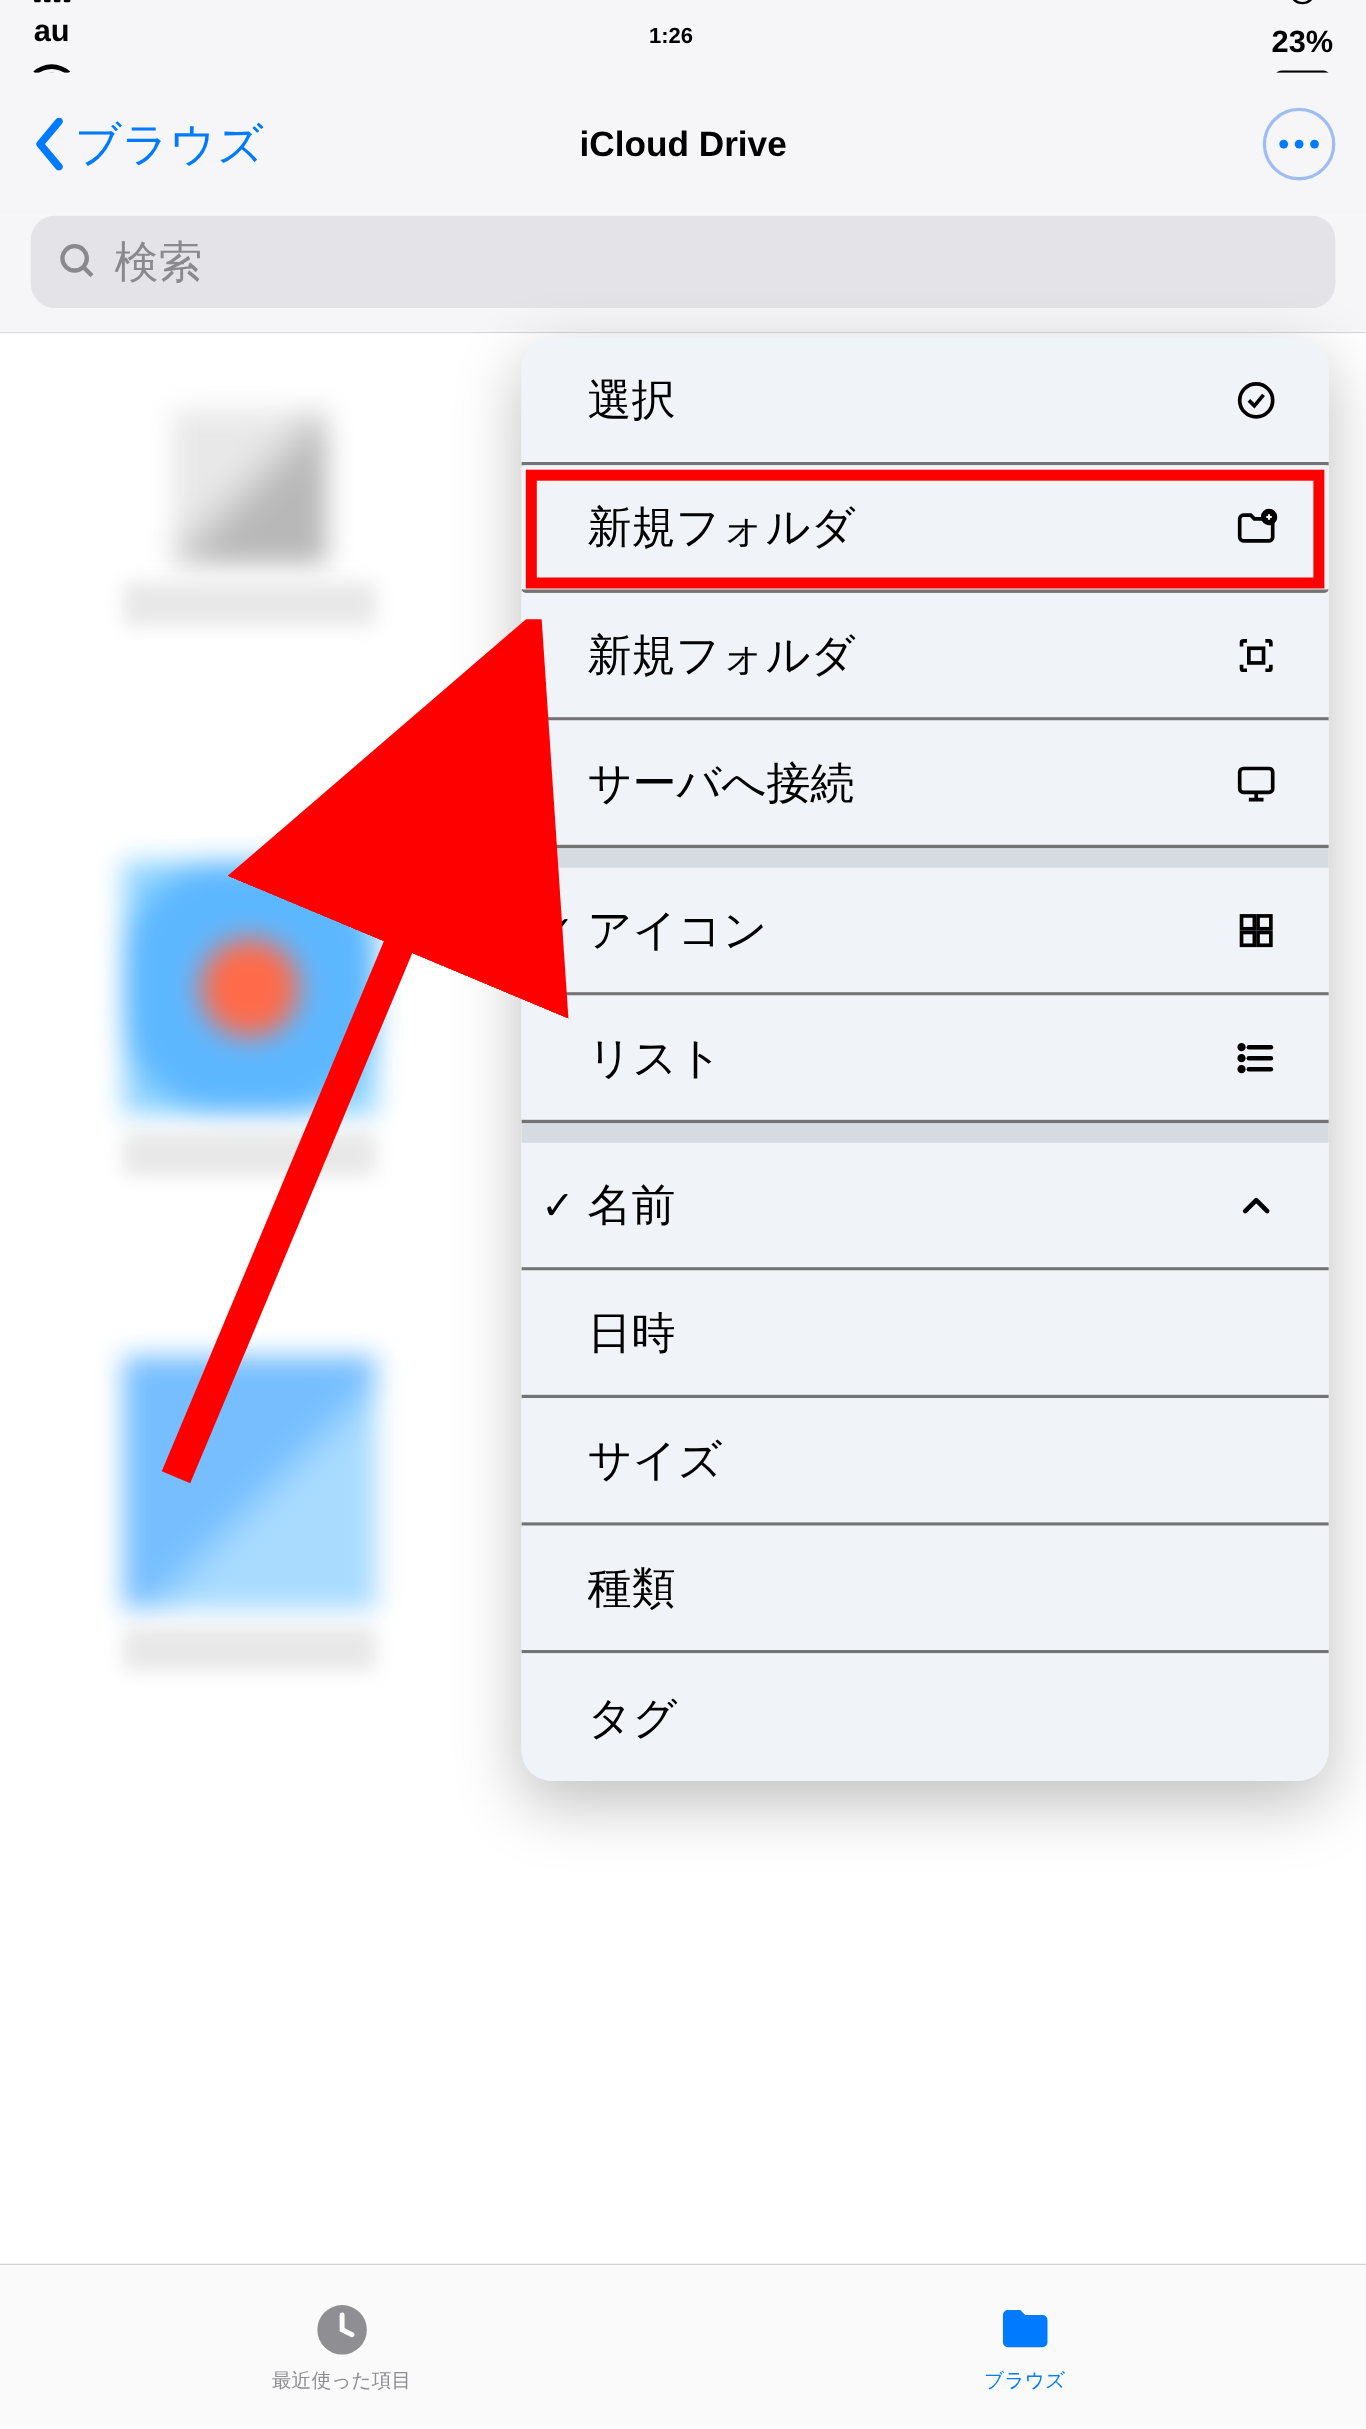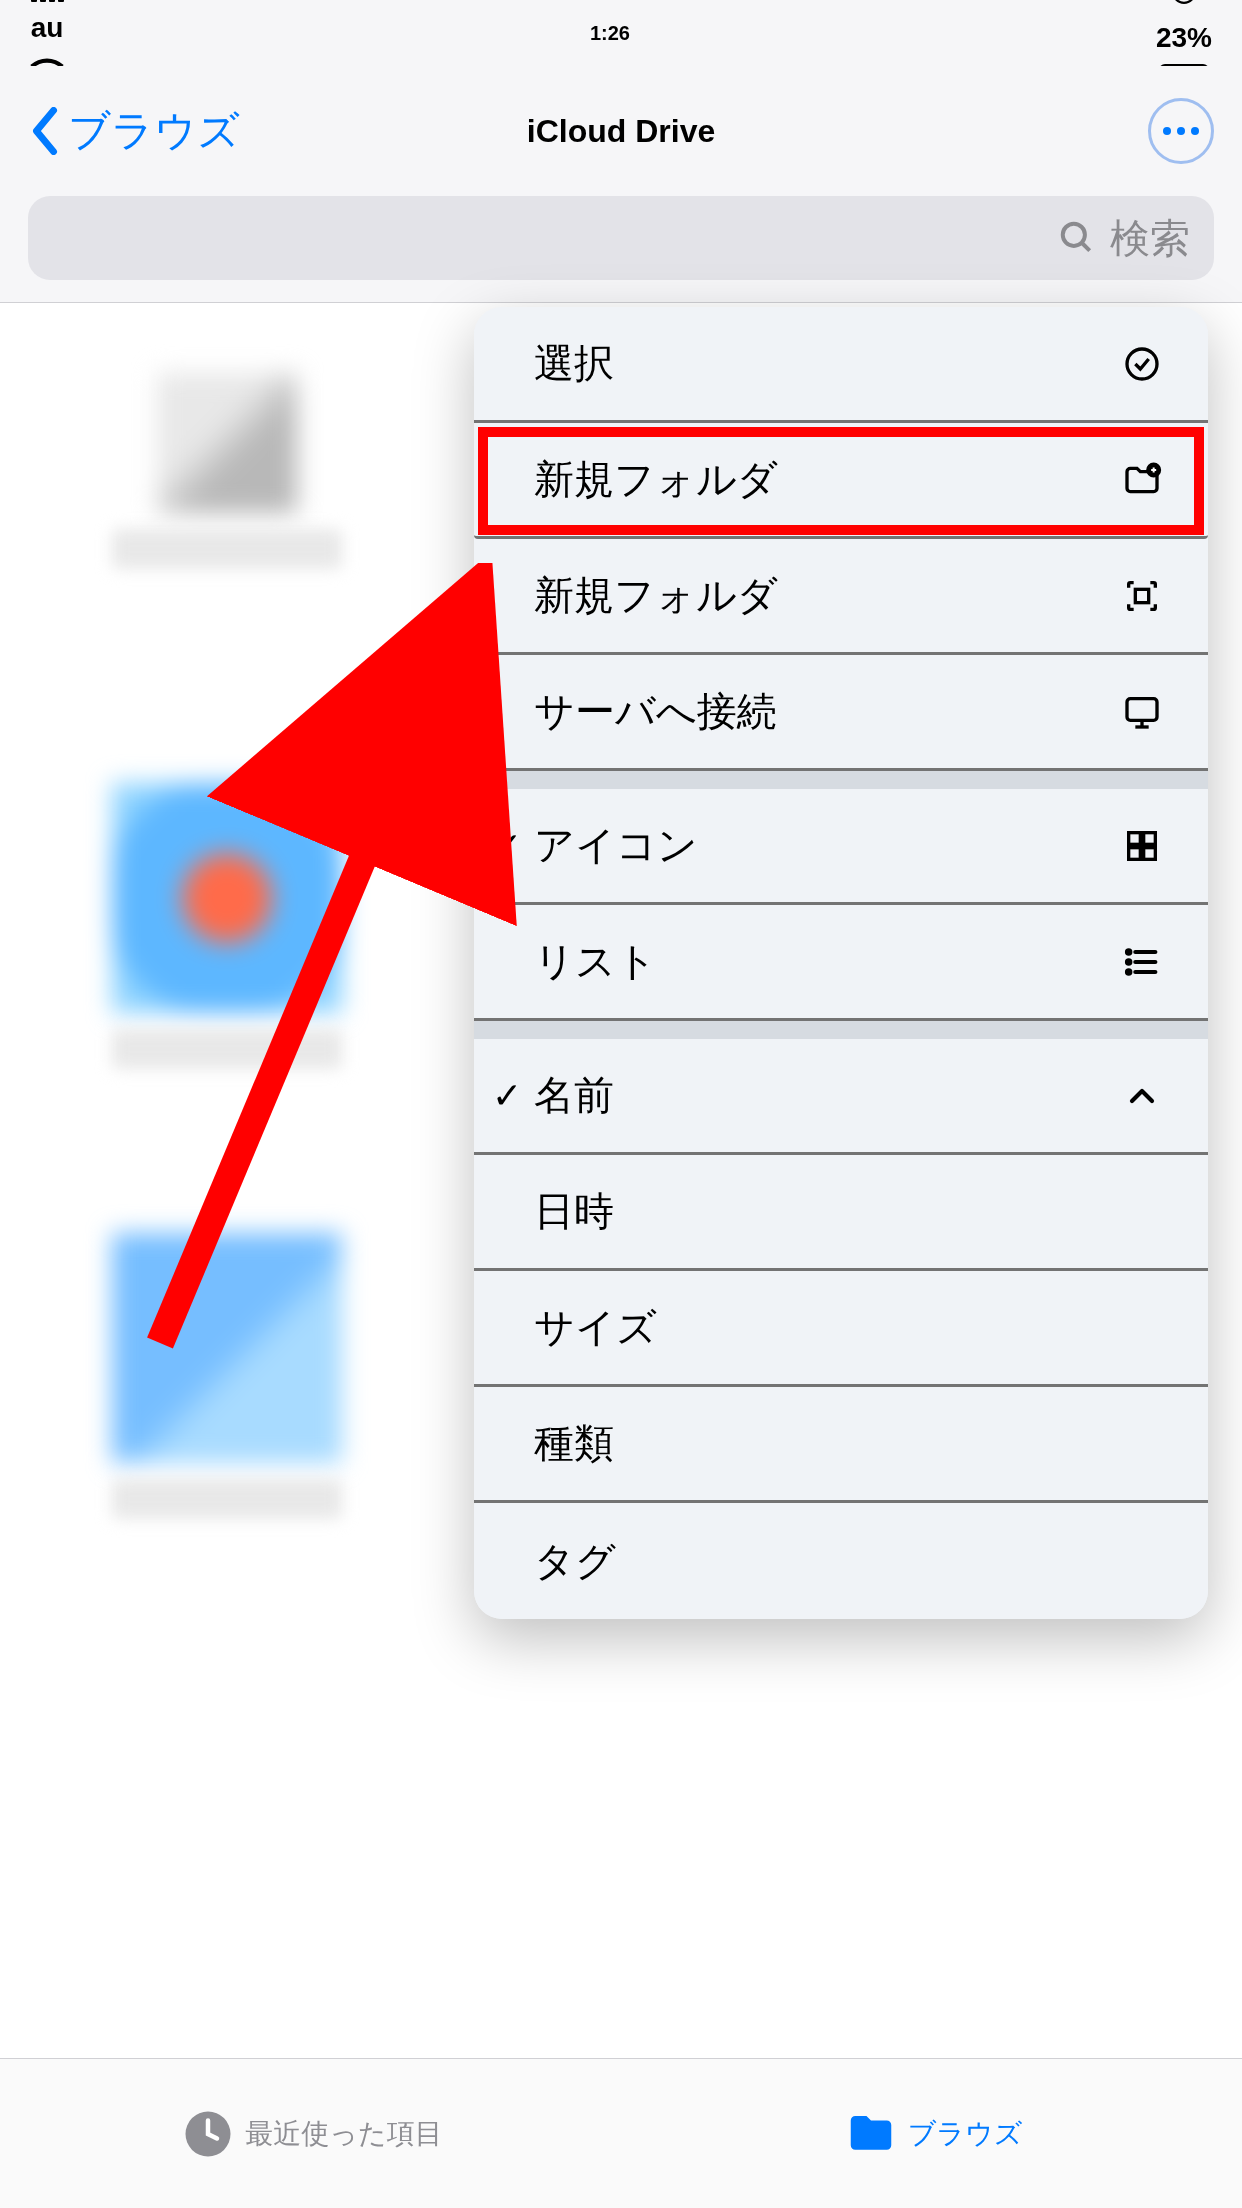--- a/index.html
+++ b/index.html
@@ -64,21 +64,20 @@
   .search-field {
     height: 84px;
     background:#e3e3e8;
     border-radius:22px;
     display:flex;
     align-items:center;
     padding:0 24px;
     gap:14px;
     color:#8a8a8e;
     font-size:40px;
-    justify-content:flex-end;
   }
   .search-field svg { width:38px; height:38px; stroke:#8a8a8e; }
 
   
   .content {
     position:relative;
     height: 1760px;
     background:#fff;
   }
 
@@ -160,25 +159,25 @@
     position:absolute;
     bottom:0; left:0; right:0;
     height: 150px;
     background:#fafafa;
     border-top:1px solid #d0d0d4;
     display:flex;
   }
   .tab {
     flex:1;
     display:flex;
-    flex-direction:row;
+    flex-direction:column;
     align-items:center;
     justify-content:center;
     gap:7px;
-    font-size:28px;
+    font-size:18px;
     color:#8e8e93;
   }
   .tab.active { color:#007aff; }
   .tab svg { width:60px; height:54px; }
 </style>
 </head>
 <body>
 
 <div class="status-bar">
   <div class="status-left">

